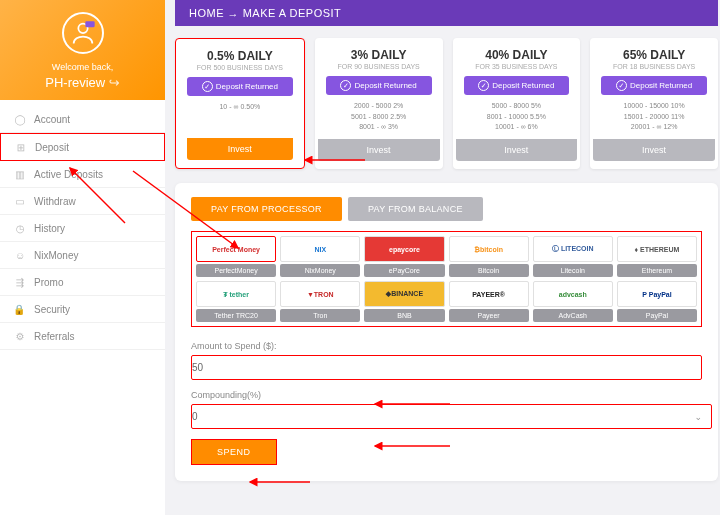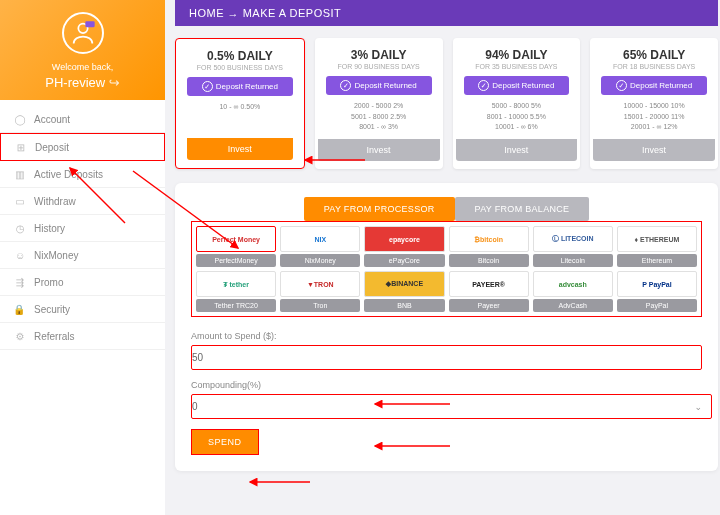--- a/index.html
+++ b/index.html
@@ -20,38 +20,38 @@
 .plan{flex:1;background:#fff;border-radius:4px;padding:10px 11px 0;text-align:center;box-shadow:0 1px 3px rgba(0,0,0,.08)}
 .plan.hl{border:1.5px solid red}
 .plan h3{font-size:12px;color:#333;font-weight:600;margin-bottom:1px}
 .plan .sub{font-size:7px;color:#aaa;margin-bottom:6px}
 .badge{background:#8655e0;color:#fff;border-radius:3px;padding:4px 6px;font-size:8px;margin-bottom:6px;display:flex;align-items:center;justify-content:center;gap:3px}
 .badge::before{content:"✓";border:1px solid #fff;border-radius:50%;width:9px;height:9px;font-size:7px;line-height:9px}
 .tiers{font-size:7px;color:#888;line-height:1.5;min-height:30px;margin-bottom:6px}
 .invest{color:#fff;padding:6px 0;font-size:9px;border-radius:0 0 3px 3px;margin:0 -8px;background:#b8b8be}
 .plan.hl .invest{background:#ff8c00;margin:0 0 8px}
 .panel{background:#fff;border-radius:6px;padding:14px 16px 16px;box-shadow:0 1px 4px rgba(0,0,0,.06)}
-.tabs{display:flex;justify-content:center;}
+.tabs{display:flex;gap:6px;margin-bottom:10px}
 .tab{padding:7px 20px;font-size:9px;color:#fff;border-radius:2px;letter-spacing:.3px}
 .tab.active{background:#ff8c00}
 .tab.inactive{background:#b8b8be}
 .procs{border:1.5px solid red;padding:4px}
 .prow{display:flex;gap:4px;margin-bottom:4px}
 .prow:last-child{margin-bottom:0}
 .proc{flex:1;text-align:center}
 .proc .logo{background:#fff;border:1px solid #e0e0e0;height:26px;border-radius:2px;display:flex;align-items:center;justify-content:center;font-size:7px;font-weight:bold;margin-bottom:2px;padding:0 2px;overflow:hidden}
 .proc .lbl{background:#9a9aa0;color:#fff;font-size:7px;padding:3px 0;border-radius:2px}
 .proc.hl .logo{border:1.5px solid red}
 .form{margin-top:14px}
 .flabel{font-size:9px;color:#888;margin-bottom:4px}
 .finput{width:100%;padding:6px 0;border:1px solid #ddd;font-size:10px;color:#666;background:#fff;border-radius:2px;margin-bottom:10px}
 .finput.hl{border:1.5px solid red}
 .fsel{display:flex;align-items:center}
 .fsel .finput{flex:1}
-.spend{background:#ff8c00;color:#fff;padding:7px 16px;border:none;font-size:9px;letter-spacing:.5px;border:1.5px solid red}
+.spend{background:#ff8c00;color:#fff;padding:7px 25px;border:none;font-size:9px;letter-spacing:.5px;border:1.5px solid red}
 .arrow{position:absolute;pointer-events:none}
 </style>
 </head>
 <body>
 
 <div class="sidebar">
   <div class="profile">
     <div class="avatar">
       <svg viewBox="0 0 24 24" fill="none" stroke="#fff" stroke-width="1.5">
           <circle cx="12" cy="8" r="4"></circle>
@@ -118,21 +118,21 @@
         <div class="invest">Invest</div>
       </div>
       <div class="plan">
         <h3>3% DAILY</h3>
         <div class="sub">FOR 90 BUSINESS DAYS</div>
         <div class="badge">Deposit Returned</div>
         <div class="tiers">2000 - 5000 2%<br>5001 - 8000 2.5%<br>8001 - ∞ 3%</div>
         <div class="invest">Invest</div>
       </div>
       <div class="plan">
-        <h3>94% DAILY</h3>
+        <h3>40% DAILY</h3>
         <div class="sub">FOR 35 BUSINESS DAYS</div>
         <div class="badge">Deposit Returned</div>
         <div class="tiers">5000 - 8000 5%<br>8001 - 10000 5.5%<br>10001 - ∞ 6%</div>
         <div class="invest">Invest</div>
       </div>
       <div class="plan">
         <h3>65% DAILY</h3>
         <div class="sub">FOR 18 BUSINESS DAYS</div>
         <div class="badge">Deposit Returned</div>
         <div class="tiers">10000 - 15000 10%<br>15001 - 20000 11%<br>20001 - ∞ 12%</div>

